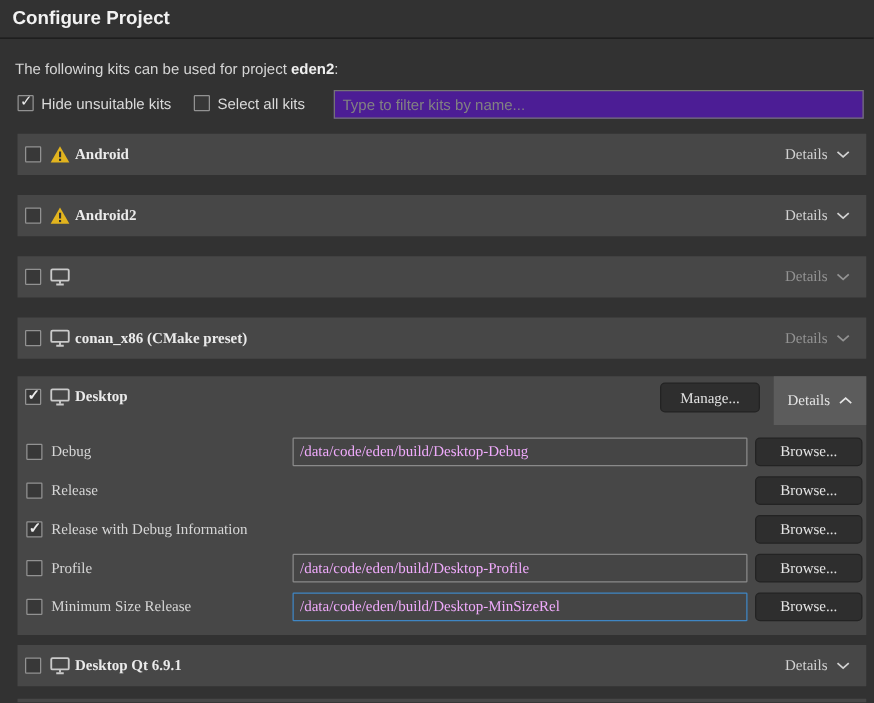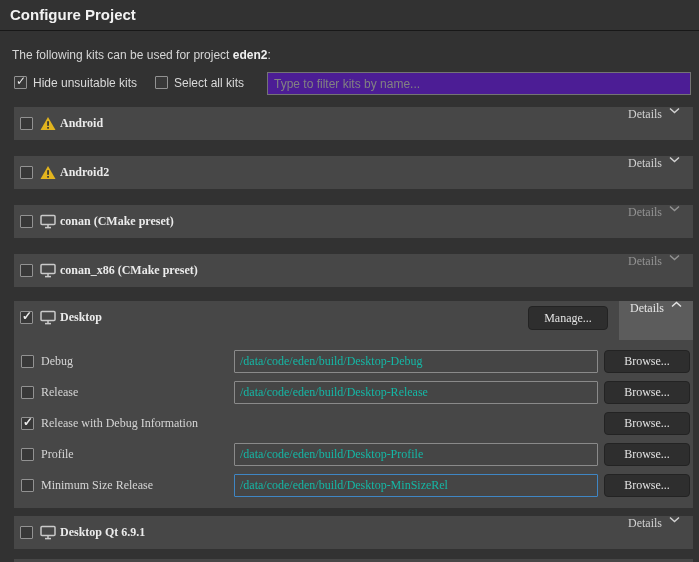--- a/index.html
+++ b/index.html
@@ -27,42 +27,42 @@
         box-sizing:border-box; background:#4c1d95; border:1px solid #747474;
         color:#dcdcdc; font-size:12px; padding:0 6px; font-family:inherit; }
   .filter-input::placeholder { color:#828282; }
 
   
   .kit { position:absolute; left:14px; width:679px; height:33px; background:#474747;font-family:Liberation Serif, serif; }
   .kit .cb { left:6px; top:10px; }
   .kit-icon { position:absolute; left:26px; top:9px; width:17px; height:16px; }
   .kit-name { position:absolute; left:46px; top:0; line-height:33px;
         font-size:12px; font-weight:bold; color:#ebebeb; white-space:nowrap; }
-  .details { position:absolute; right:0; top:0; height:33px; display:flex; align-items:flex-start;
+  .details { position:absolute; right:0; top:0; height:33px; display:flex; align-items:center;
         gap:7px; padding:0 13px; font-size:12px; color:#d2d2d2; cursor:pointer; }
   .details.dim { color:#939393; }
   .details-active { background:#5c5c5c; height:39px; width:74px; padding:0;
         justify-content:center; color:#e5e5e5; }
   .chev { display:inline-flex; }
 
   
   .btn { position:absolute; box-sizing:border-box; background:#2e2e2e;
         border:1px solid #232323; border-radius:4px; color:#e3e3e3;
         font-size:12px; font-family:inherit; cursor:pointer; }
   .manage { left:514px; top:5px; width:80px; height:24px; }
 
   
   .desktop-panel { height:207px; }
   .cfg { position:absolute; left:0; width:679px; height:23px; }
   .cfg .cb { left:7px; top:5px; }
   .cfg-label { position:absolute; left:27px; top:0; line-height:23px;
         font-size:12px; color:#d6d6d6; white-space:nowrap; }
   .path-input { position:absolute; left:220px; top:0; width:364px; height:23px;
         box-sizing:border-box; background:#454545; border:1px solid #8a8a8a;
-        color:#14b8a6; font-size:12px; padding:0 5px; font-family:inherit; border-radius:1px; }
+        color:#f0abfc; font-size:12px; padding:0 5px; font-family:inherit; border-radius:1px; }
   .path-input.focused { border:1px solid #3f86c4; }
   .browse { left:590px; top:0; width:86px; height:23px; }
 
   .peek-row { position:absolute; left:14px; top:559px; width:679px; height:3px; background:#474747; }
 </style>
 </head>
 <body>
 
 <div class="title">Configure Project</div>
 <div class="hr"></div>
@@ -116,21 +116,20 @@
 
 <div class="kit" style="top:205px">
   <span class="cb"></span>
   <span class="kit-icon">
     <svg width="16" height="15" viewBox="0 0 16 15">
         <rect x="1" y="1.5" width="14" height="9" rx="1" fill="none" stroke="#cacaca" stroke-width="1.5"></rect>
         <line x1="8" y1="10.5" x2="8" y2="13" stroke="#cacaca" stroke-width="1.5"></line>
         <line x1="5" y1="13.6" x2="11" y2="13.6" stroke="#cacaca" stroke-width="1.5"></line>
       </svg>
   </span>
-  <span class="kit-name">conan (CMake preset)</span>
   <div class="details dim">
     <span>Details</span>
     <span class="chev">
         <svg width="11" height="7" viewBox="0 0 11 7">
           <polyline points="1,1.5 5.5,5.5 10,1.5" fill="none" stroke="currentColor" stroke-width="1.4"></polyline>
         </svg>
       </span>
   </div>
 </div>
 
@@ -176,21 +175,20 @@
 
   <div class="cfg" style="top:49px">
     <span class="cb"></span>
     <span class="cfg-label">Debug</span>
     <input class="path-input" value="/data/code/eden/build/Desktop-Debug" style="">
     <button class="btn browse">Browse...</button>
   </div>
   <div class="cfg" style="top:80px">
     <span class="cb"></span>
     <span class="cfg-label">Release</span>
-    <input class="path-input" value="/data/code/eden/build/Desktop-Release" style="">
     <button class="btn browse">Browse...</button>
   </div>
   <div class="cfg" style="top:111px">
     <span class="cb checked"></span>
     <span class="cfg-label">Release with Debug Information</span>
     <button class="btn browse">Browse...</button>
   </div>
   <div class="cfg" style="top:142px">
     <span class="cb"></span>
     <span class="cfg-label">Profile</span>

